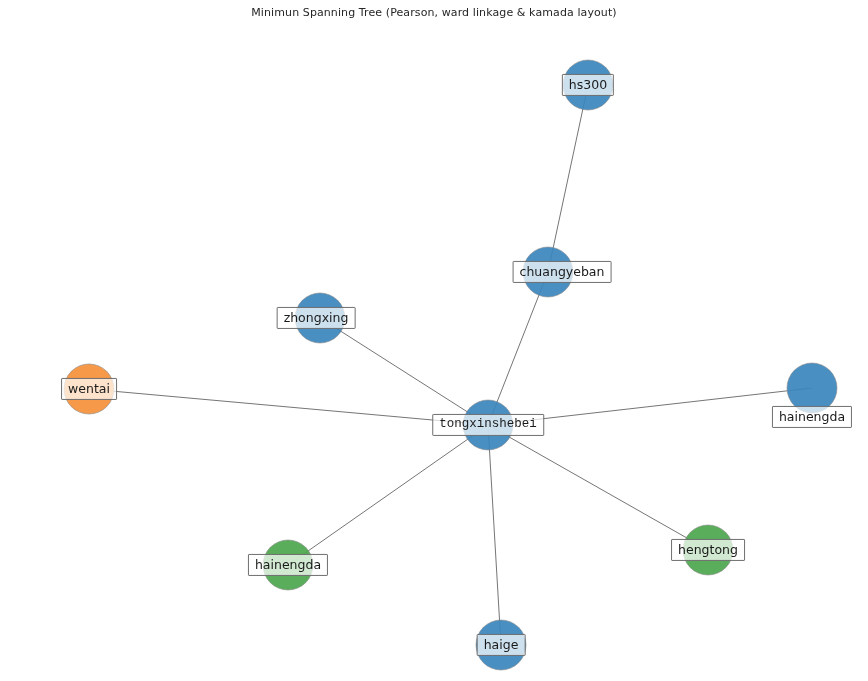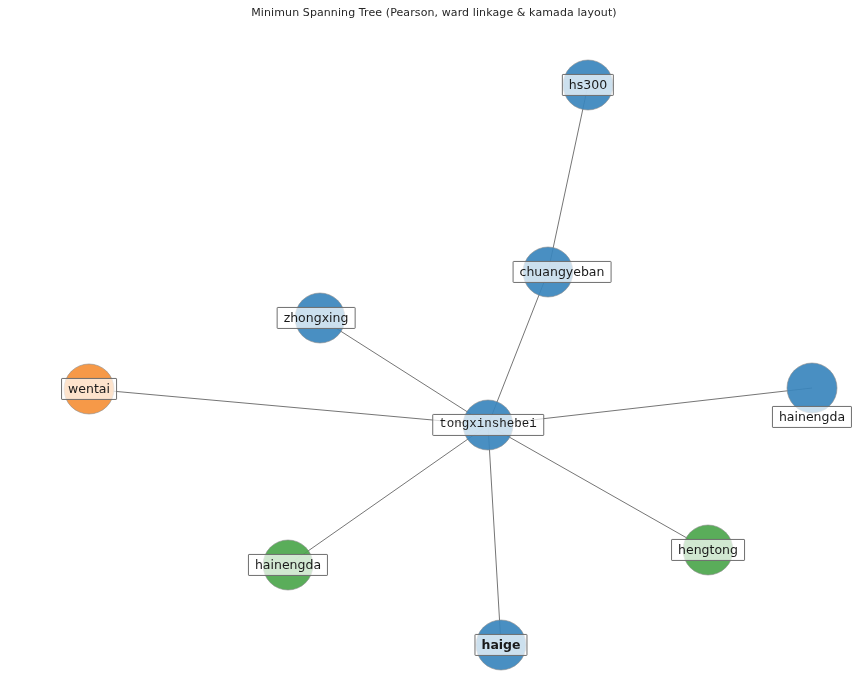--- a/index.html
+++ b/index.html
@@ -86,16 +86,16 @@
 
   <div id="label-layer">
       <div class="node-label" style="left: 588px; top: 85px;">hs300</div>
       <div class="node-label" style="left: 548px; top: 272px; margin-left: 14px;">chuangyeban</div>
       <div class="node-label" style="left: 316px; top: 318px;">zhongxing</div>
       <div class="node-label" style="left: 89px; top: 389px;">wentai</div>
       <div class="node-label" style="left: 812px; top: 388px; margin-top: 29px;">hainengda</div>
       <div class="node-label" style="left: 488px; top: 425px; font-family: Liberation Mono, monospace;">tongxinshebei</div>
       <div class="node-label" style="left: 288px; top: 565px;">hainengda</div>
       <div class="node-label" style="left: 708px; top: 550px;">hengtong</div>
-      <div class="node-label" style="left: 501px; top: 645px; font-weight: bold;">haige</div>
+      <div class="node-label" style="left: 501px; top: 645px;">haige</div>
     </div>
 
 </div>
 
 </body></html>

